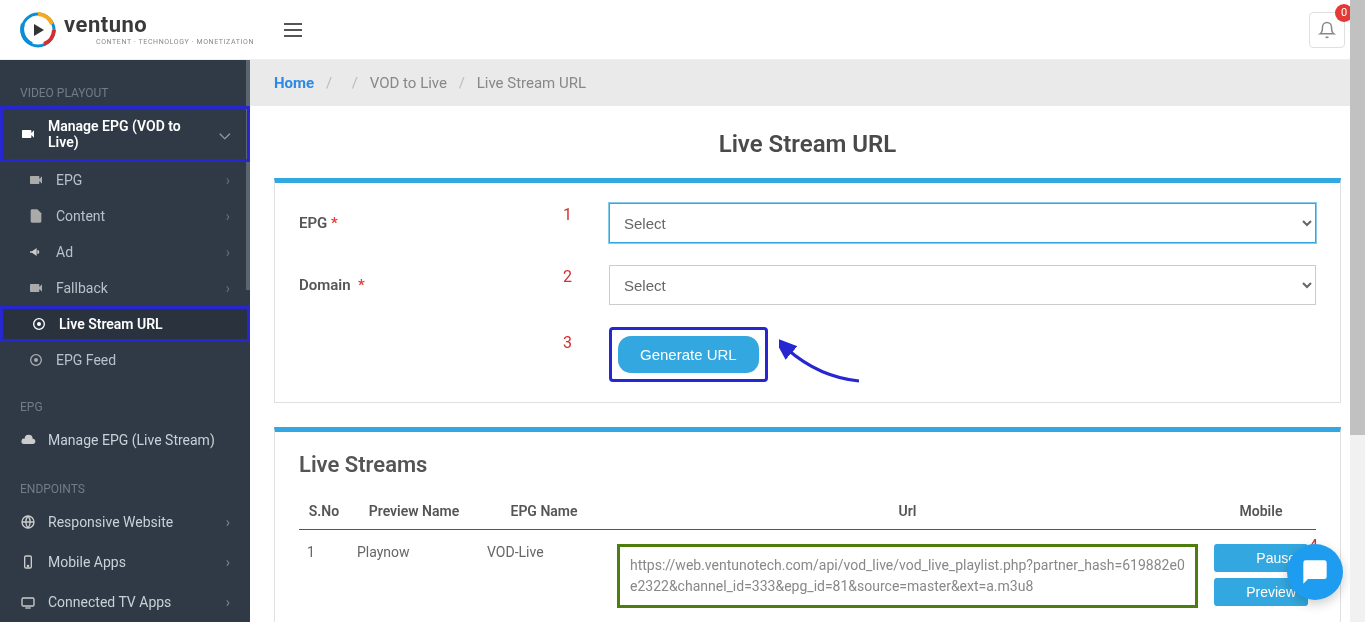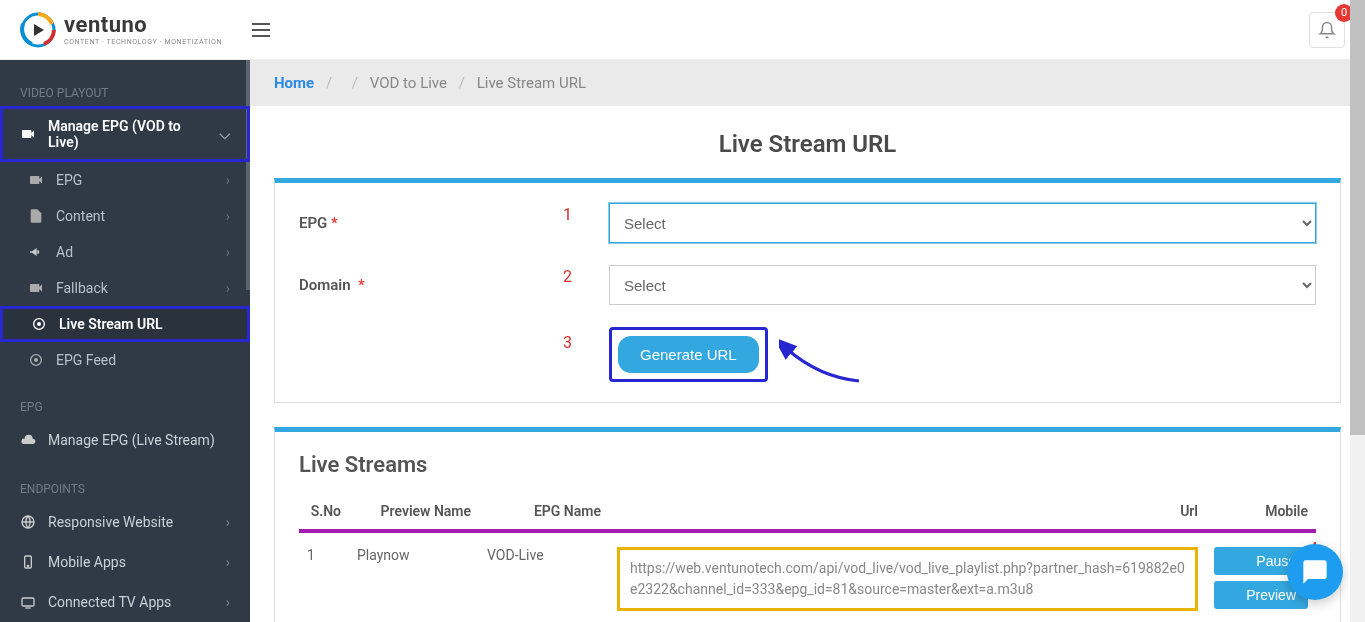--- a/index.html
+++ b/index.html
@@ -3,21 +3,21 @@
 <meta charset="utf-8">
 <style>
 * { margin: 0; padding: 0; box-sizing: border-box; }
 body { font-family: -apple-system, BlinkMacSystemFont, "Segoe UI", Roboto, Helvetica, Arial, sans-serif; background: #fff; color: #333; }
 
 .topbar { height: 60px; display: flex; align-items: center; padding: 0 20px; background: #fff; border-bottom: 1px solid #eee; position: relative; }
 .logo-wrap { display: flex; align-items: center; gap: 8px; }
 .logo-svg { width: 36px; height: 36px; }
 .logo-text-wrap { display: flex; flex-direction: column; }
 .logo-text { font-size: 22px; font-weight: 700; color: #3a3a3a; letter-spacing: 0.5px; line-height: 1; }
-.logo-sub { font-size: 7px; color: #888; letter-spacing: 0.6px; margin-top: 2px; }
+.logo-sub { font-size: 7px; color: #888; letter-spacing: 0.6px; margin-top: 2px; margin-left: 32px; }
 .hamburger { margin-left: 30px; cursor: pointer; display: flex; flex-direction: column; gap: 4px; }
 .hamburger span { display: block; width: 18px; height: 2px; background: #555; }
 .notif-wrap { margin-left: auto; position: relative; }
 .notif-btn { width: 36px; height: 36px; border: 1px solid #e0e0e0; border-radius: 4px; background: #fff; display: flex; align-items: center; justify-content: center; cursor: pointer; }
 .notif-badge { position: absolute; top: -8px; right: -8px; background: #e53935; color: #fff; border-radius: 50%; width: 18px; height: 18px; font-size: 11px; display: flex; align-items: center; justify-content: center; }
 
 .layout { display: flex; min-height: calc(100vh - 60px); }
 .sidebar { width: 250px; background: #2f3a46; color: #adb5bd; padding-top: 20px; overflow-y: auto; position: relative; }
 .sidebar::-webkit-scrollbar { width: 8px; }
 .sidebar::-webkit-scrollbar-thumb { background: #555; }
@@ -52,23 +52,23 @@
 
 .gen-row { display: flex; align-items: center; position: relative; }
 .gen-step { position: absolute; left: 264px; top: 6px; color: #d32f2f; font-size: 16px; }
 .gen-btn-wrap { margin-left: 310px; border: 3px solid #2727d1; padding: 6px; border-radius: 4px; display: inline-block; }
 .gen-btn { background: #33a8e0; color: #fff; border: none; padding: 10px 22px; font-size: 15px; border-radius: 13px; cursor: pointer; }
 .arrow-svg { position: absolute; left: 480px; top: 12px; }
 
 .section-title { font-size: 22px; color: #555; font-weight: 600; margin-bottom: 16px; }
 
 .tbl { width: 100%; border-collapse: collapse; }
-.tbl th { text-align: right; padding: 10px 8px; font-size: 14px; color: #555; font-weight: 600; border-bottom: 4px solid #a21caf; }
+.tbl th { text-align: center; padding: 10px 8px; font-size: 14px; color: #555; font-weight: 600; border-bottom: 1px solid #a21caf; }
 .tbl td { padding: 14px 8px; font-size: 14px; color: #666; vertical-align: top; }
-.url-cell { border: 3px solid #eab308; padding: 8px 10px; color: #888; font-size: 14px; line-height: 1.5; word-break: break-all; }
+.url-cell { border: 3px solid #4d7c0f; padding: 8px 10px; color: #888; font-size: 14px; line-height: 1.5; word-break: break-all; }
 .action-btns { display: flex; flex-direction: column; gap: 6px; }
 .btn-pause, .btn-preview { background: #33a8e0; color: #fff; border: none; padding: 6px 12px; font-size: 14px; border-radius: 3px; cursor: pointer; text-align: right; }
 .step4 { position: absolute; color: #d32f2f; font-size: 16px; }
 
 .chat-fab { position: fixed; bottom: 22px; right: 22px; width: 56px; height: 56px; border-radius: 50%; background: #1e9df0; display: flex; align-items: center; justify-content: center; cursor: pointer; box-shadow: 0 4px 12px rgba(0,0,0,0.2); }
 .chat-fab svg { width: 28px; height: 28px; }
 
 .page-scroll { position: fixed; right: 0; top: 0; width: 15px; height: 100vh; background: #f1f1f1; }
 .page-scroll-thumb { width: 100%; background: #c1c1c1; position: absolute; top: 0; height: 70%; }
 .side-scroll-ind { position: absolute; right: 0; top: 0; width: 4px; height: 230px; background: #5b656f; }

